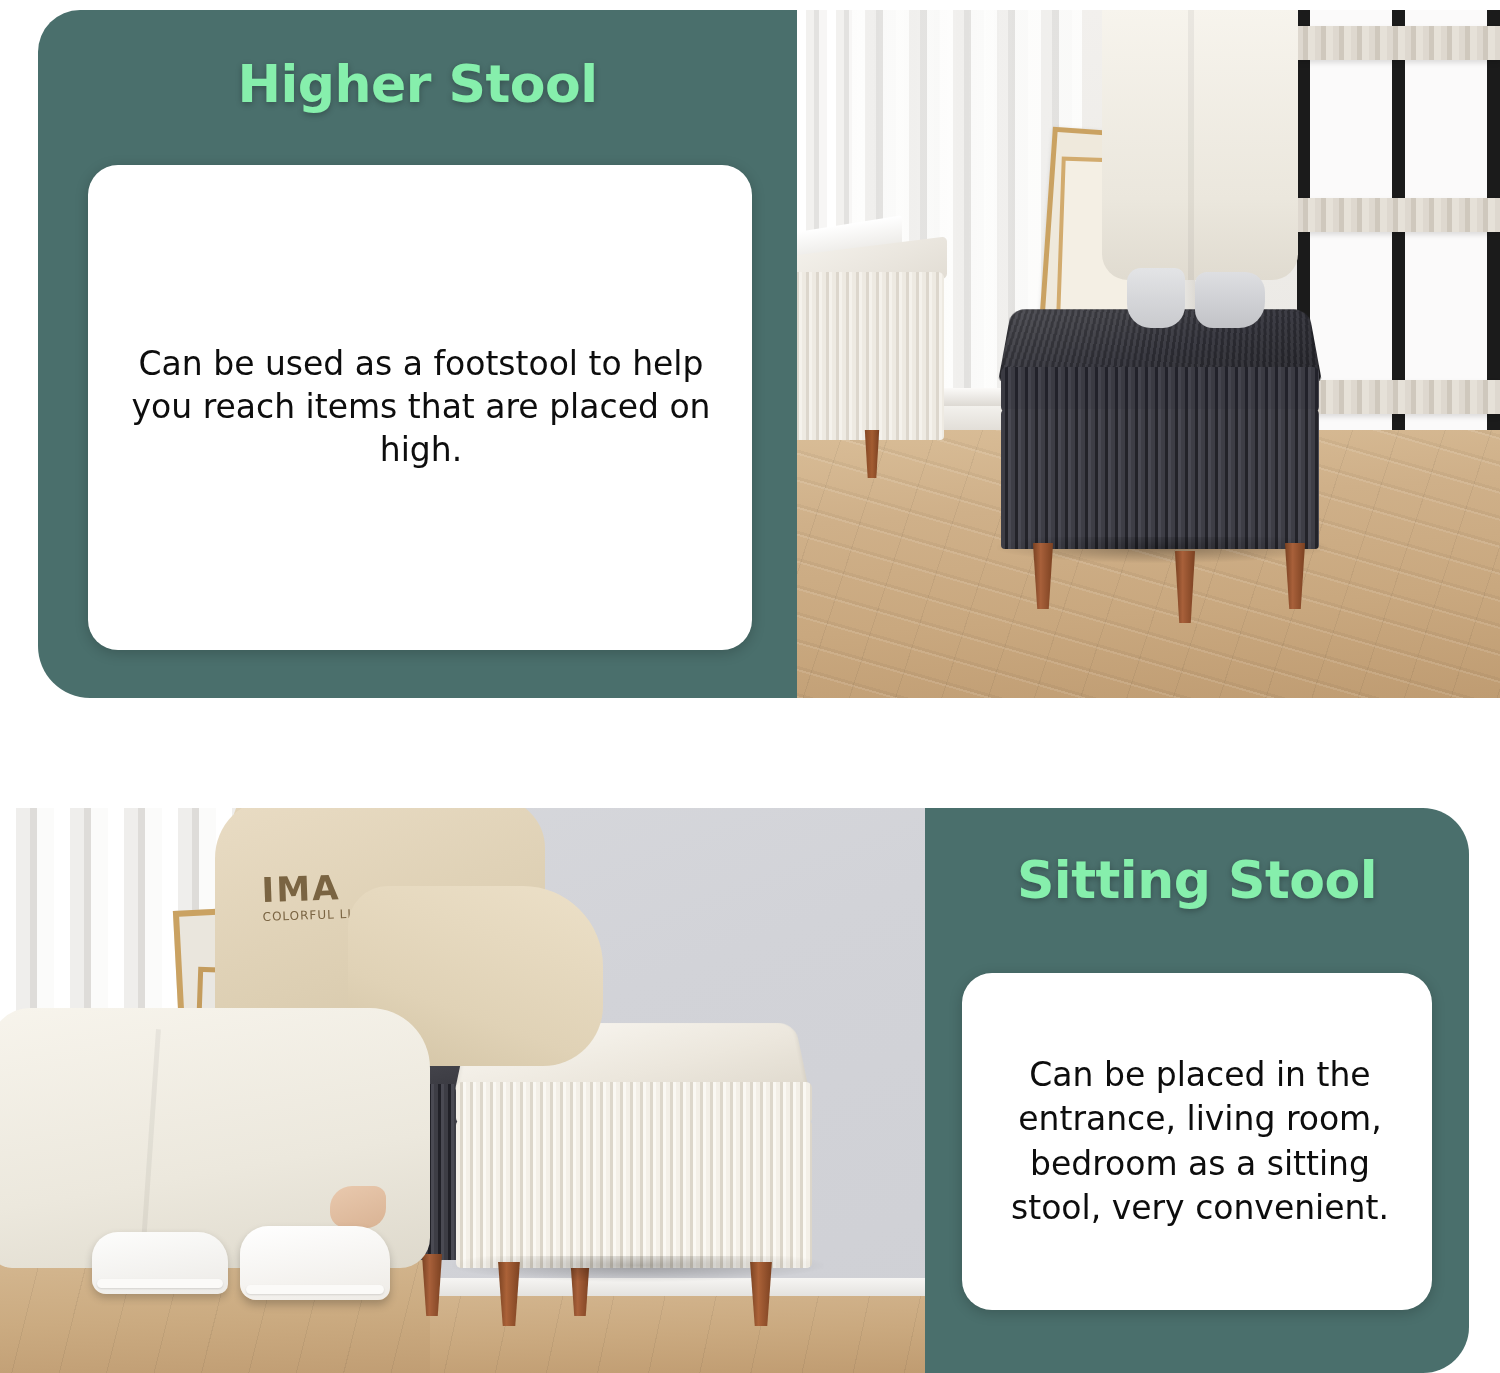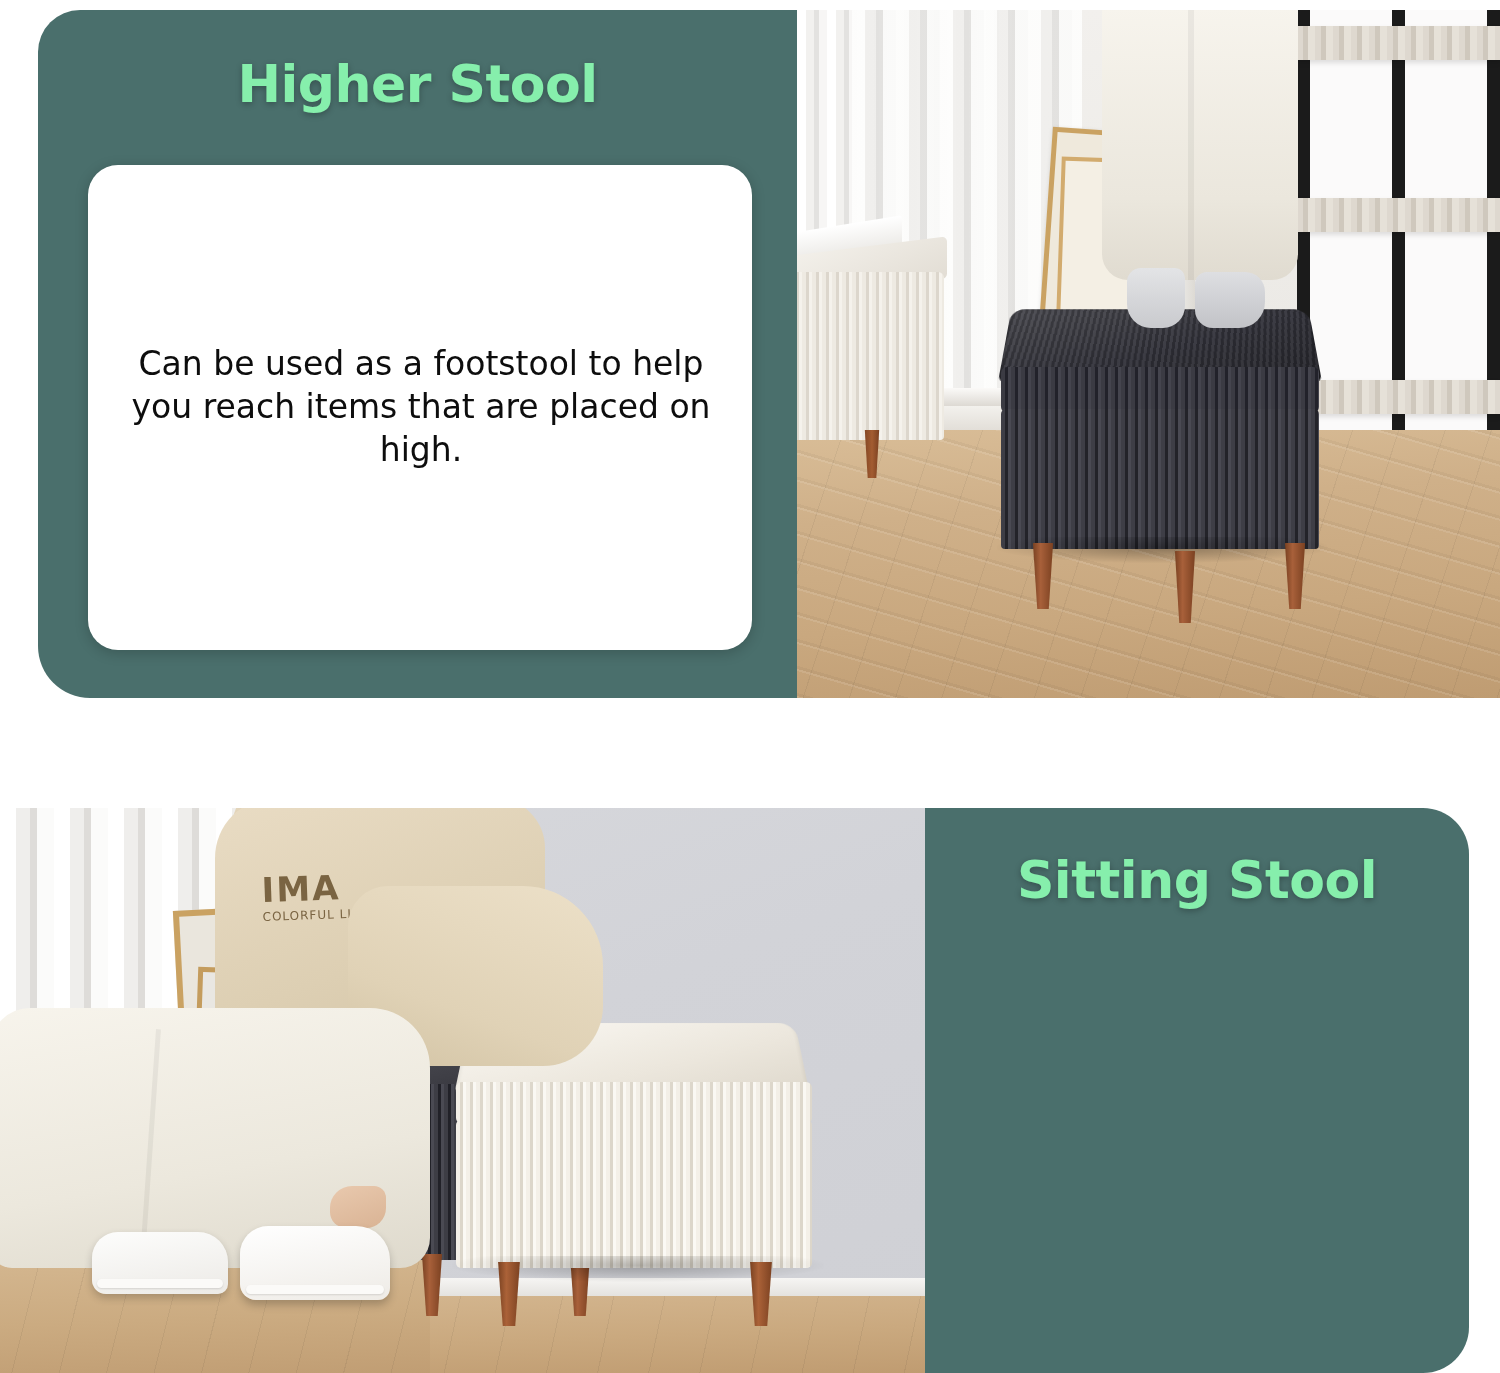--- a/index.html
+++ b/index.html
@@ -449,17 +449,20 @@
       </div>
       <div class="p2-sleeve"></div>
       <div class="p2-pants"></div>
       <div class="p2-hand"></div>
       <div class="p2-shoe-a"></div>
       <div class="p2-shoe-b"></div>
     </div>
 
     <div class="teal-panel" id="teal-bottom">
       <div class="panel-title" id="title-bottom">Sitting Stool</div>
+      <div class="info-card" id="card-bottom">
+        <div class="card-text">Can be placed in the entrance, living room, bedroom as a sitting stool, very convenient.</div>
+      </div>
     </div>
 
   </div>
 
 </div>
 
 </body></html>

